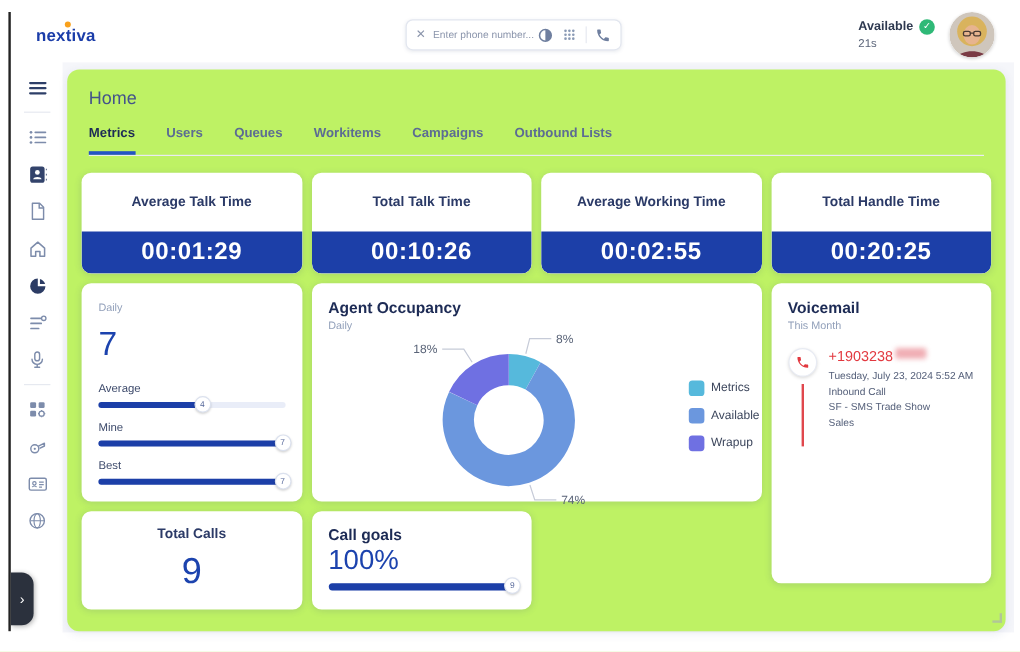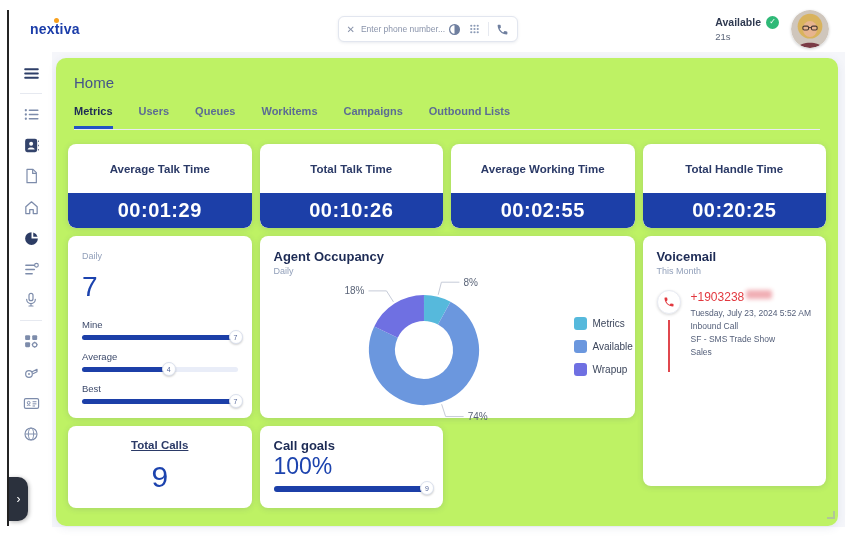--- a/index.html
+++ b/index.html
@@ -91,21 +91,21 @@
     box-shadow:0 1px 3px rgba(0,0,0,.15); display:flex; align-items:center; justify-content:center; }
   .vm-line { width:2px; height:52px; background:#e0474d; margin-top:6px; }
   .vm-text { margin-left:10px; }
   .vm-number { font-size:12px; font-weight:normal; color:#e2383f; display:flex; }
   .vm-redacted { display:inline-block; width:26px; height:9px; background:#f0aeb4; border-radius:2px;
     margin-left:2px; filter:blur(2px); }
   .vm-meta { font-size:8.5px; color:#55607a; line-height:13px; margin-top:3px; }
 
   
   .total-calls { grid-column:1; grid-row:3; display:flex; flex-direction:column; align-items:center; }
-  .tc-title { margin-top:13px; font-size:11.5px; font-weight:bold; color:#2b3a67;text-decoration:underline; }
+  .tc-title { margin-top:13px; font-size:11.5px; font-weight:bold; color:#2b3a67; }
   .tc-value { flex:1; display:flex; align-items:center; font-size:30px; color:#1c43ae; margin-bottom:6px; }
 
   
   .call-goals { grid-column:2; grid-row:3; padding:12px 14px; display:flex; flex-direction:column; }
   .cg-value { font-size:23px; color:#1c43ae; margin-top:auto; margin-bottom:6px; }
   .cg-bar { height:6px; margin-bottom:4px; }
 
   
   .expand-btn { position:absolute; left:9px; top:477px; width:19px; height:44px; background:#2b313d;
     border-radius:0 10px 10px 0; color:#fff; display:flex; align-items:center; justify-content:center;
@@ -306,31 +306,31 @@
     </div>
     <div class="card metric-card">
       <div class="metric-title">Total Handle Time</div>
       <div class="metric-value">00:20:25</div>
     </div>
 
     <div class="card agent-total">
       <div class="sub">Daily</div>
       <div class="big-number">7</div>
       <div class="bar-group">
+        <div class="bar-label">Average</div>
+        <div class="bar">
+          <div class="bar-fill" style="width: 57%;"></div>
+          <div class="bar-badge" style="left: calc(57% - 9px);">4</div>
+        </div>
+      </div>
+      <div class="bar-group">
         <div class="bar-label">Mine</div>
         <div class="bar">
           <div class="bar-fill" style="width: 100%;"></div>
           <div class="bar-badge" style="left: calc(100% - 9px);">7</div>
-        </div>
-      </div>
-      <div class="bar-group">
-        <div class="bar-label">Average</div>
-        <div class="bar">
-          <div class="bar-fill" style="width: 57%;"></div>
-          <div class="bar-badge" style="left: calc(57% - 9px);">4</div>
         </div>
       </div>
       <div class="bar-group">
         <div class="bar-label">Best</div>
         <div class="bar">
           <div class="bar-fill" style="width: 100%;"></div>
           <div class="bar-badge" style="left: calc(100% - 9px);">7</div>
         </div>
       </div>
     </div>

